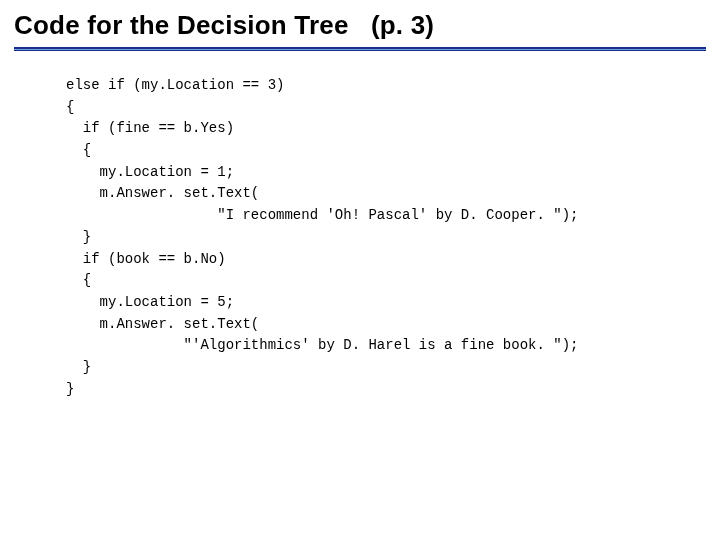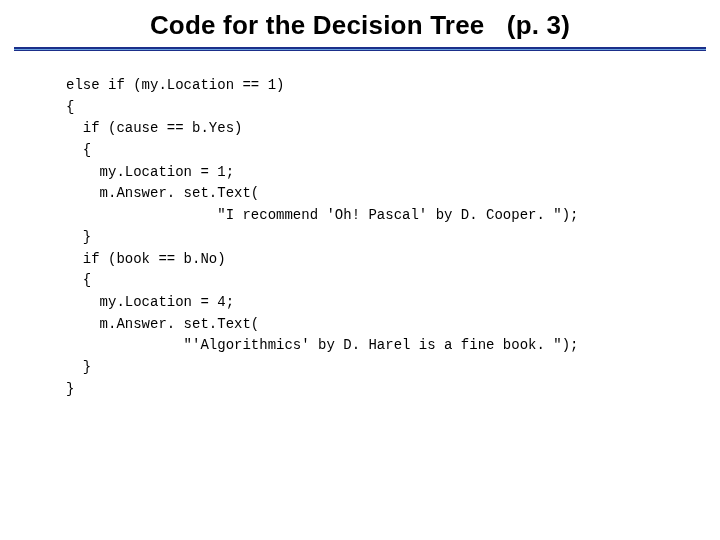--- a/index.html
+++ b/index.html
@@ -1,39 +1,39 @@
 <!DOCTYPE html>
 <html><head>
 <meta charset="utf-8">
 <style>
   * { margin: 0; padding: 0; box-sizing: border-box; }
   html, body { width: 720px; height: 540px; background: #fff; font-family: Arial, Helvetica, sans-serif; }
   .slide { width: 720px; height: 540px; position: relative; background: #fff; }
-  .title-bar { padding: 10px 14px 0 14px; text-align: center; }
+  .title-bar { padding: 10px 14px 0 14px; }
   .title { font-size: 26px; font-weight: bold; color: #000; letter-spacing: 0.2px; }
   .rule { margin-top: 6px; height: 4px; background: linear-gradient(to bottom, #1b2f8a 0%, #1b2f8a 60%, #6aa3e0 60%, #6aa3e0 100%); border-bottom: 1px solid #1b2f8a; }
   .code-area { padding: 24px 0 0 66px; font-family: "Courier New", Courier, monospace; font-size: 14px; line-height: 1.55; color: #000; white-space: pre; }
 </style>
 </head>
 <body>
 <div class="slide">
   <div class="title-bar">
     <div class="title">
       <span>Code for the Decision Tree</span>&nbsp;&nbsp;&nbsp;<span>(p. 3)</span>
     </div>
     <div class="rule"></div>
   </div>
-  <div class="code-area"><span>else if (my.Location == 1)</span>
+  <div class="code-area"><span>else if (my.Location == 3)</span>
 <span>{</span>
-<span>  if (cause == b.Yes)</span>
+<span>  if (fine == b.Yes)</span>
 <span>  {</span>
 <span>    my.Location = 1;</span>
 <span>    m.Answer. set.Text(</span>
 <span>                  "I recommend 'Oh! Pascal' by D. Cooper. ");</span>
 <span>  }</span>
 <span>  if (book == b.No)</span>
 <span>  {</span>
-<span>    my.Location = 4;</span>
+<span>    my.Location = 5;</span>
 <span>    m.Answer. set.Text(</span>
 <span>              "'Algorithmics' by D. Harel is a fine book. ");</span>
 <span>  }</span>
 <span>}</span></div>
 </div>
 
 </body></html>

